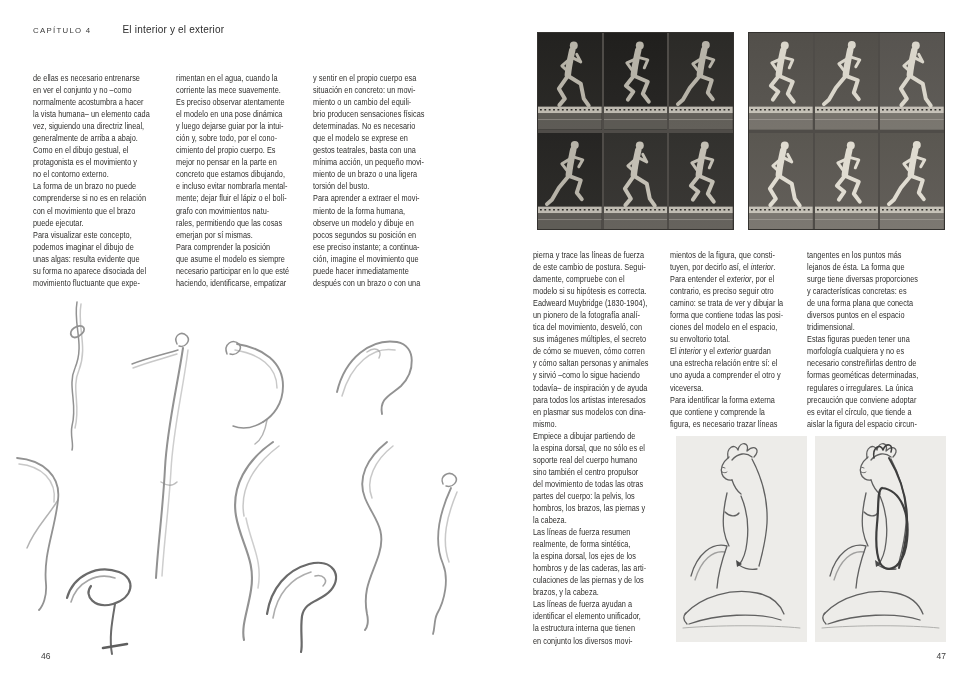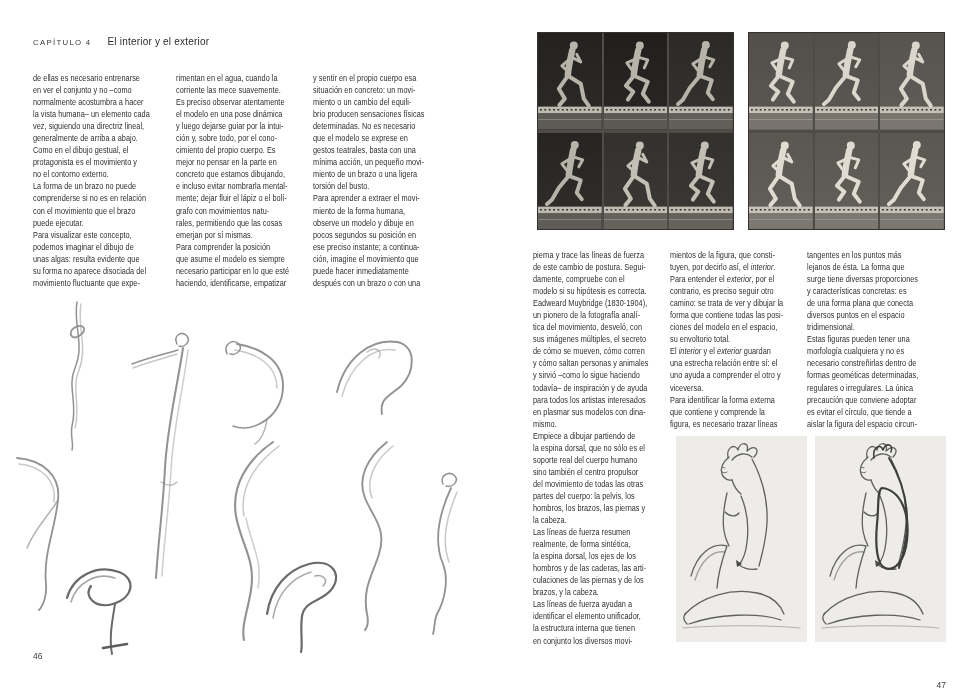--- a/index.html
+++ b/index.html
@@ -2,40 +2,40 @@
 <html><head>
 <meta charset="utf-8">
 <style>
   html,body{margin:0;padding:0;background:#e8e8e8;}
   .spread{
     position:relative;width:980px;height:700px;background:#ffffff;
     font-family:"Liberation Sans",sans-serif;color:#2f2e2c;overflow:hidden;
     margin:0 auto;
   }
   
-  .running-head{position:absolute;left:33px;top:36px;display:flex;gap:16px;align-items:baseline;}
+  .running-head{position:absolute;left:33px;top:24px;display:flex;gap:31px;align-items:baseline;}
   .chap-label{font-size:7.8px;letter-spacing:1.3px;color:#3a3a3a;}
   .chap-title{font-size:10px;letter-spacing:.2px;color:#2c2c2c;}
   
   .col{
     position:absolute;width:172px;font-size:9.5px;line-height:12.05px;
     letter-spacing:.05px;transform:scaleX(.77);transform-origin:0 0;
     color:#2e2d2b;white-space:normal;
   }
   .col i{font-style:italic;}
   .lcol1{left:33px;top:72px;}
   .lcol2{left:176px;top:72px;}
   .lcol3{left:313px;top:72px;}
   .rcol1{left:533px;top:249px;}
   .rcol2{left:670px;top:249px;}
   .rcol3{left:807px;top:249px;}
   
-  .pagenum{position:absolute;font-size:8.5px;color:#3c3c3c;}
+  .pagenum{position:absolute;font-size:8.5px;color:#3c3c3c;margin-left:8px;}
   .pagenum.left{left:33px;top:651px;}
-  .pagenum.right{right:34px;top:680px;text-align:center;}
+  .pagenum.right{right:34px;top:651px;text-align:center;}
   
   .photo-grid{
     position:absolute;top:32px;width:197px;height:198px;box-sizing:border-box;
     display:grid;grid-template-columns:repeat(3,1fr);grid-template-rows:repeat(2,1fr);
     gap:3px 2px;background:#4f4c48;border:1px solid #34322f;
   }
   .grid1{left:537px;}
   .grid2{left:748px;}
   .photo-cell{position:relative;overflow:hidden;}
   .photo-cell svg{display:block;width:100%;height:100%;}

